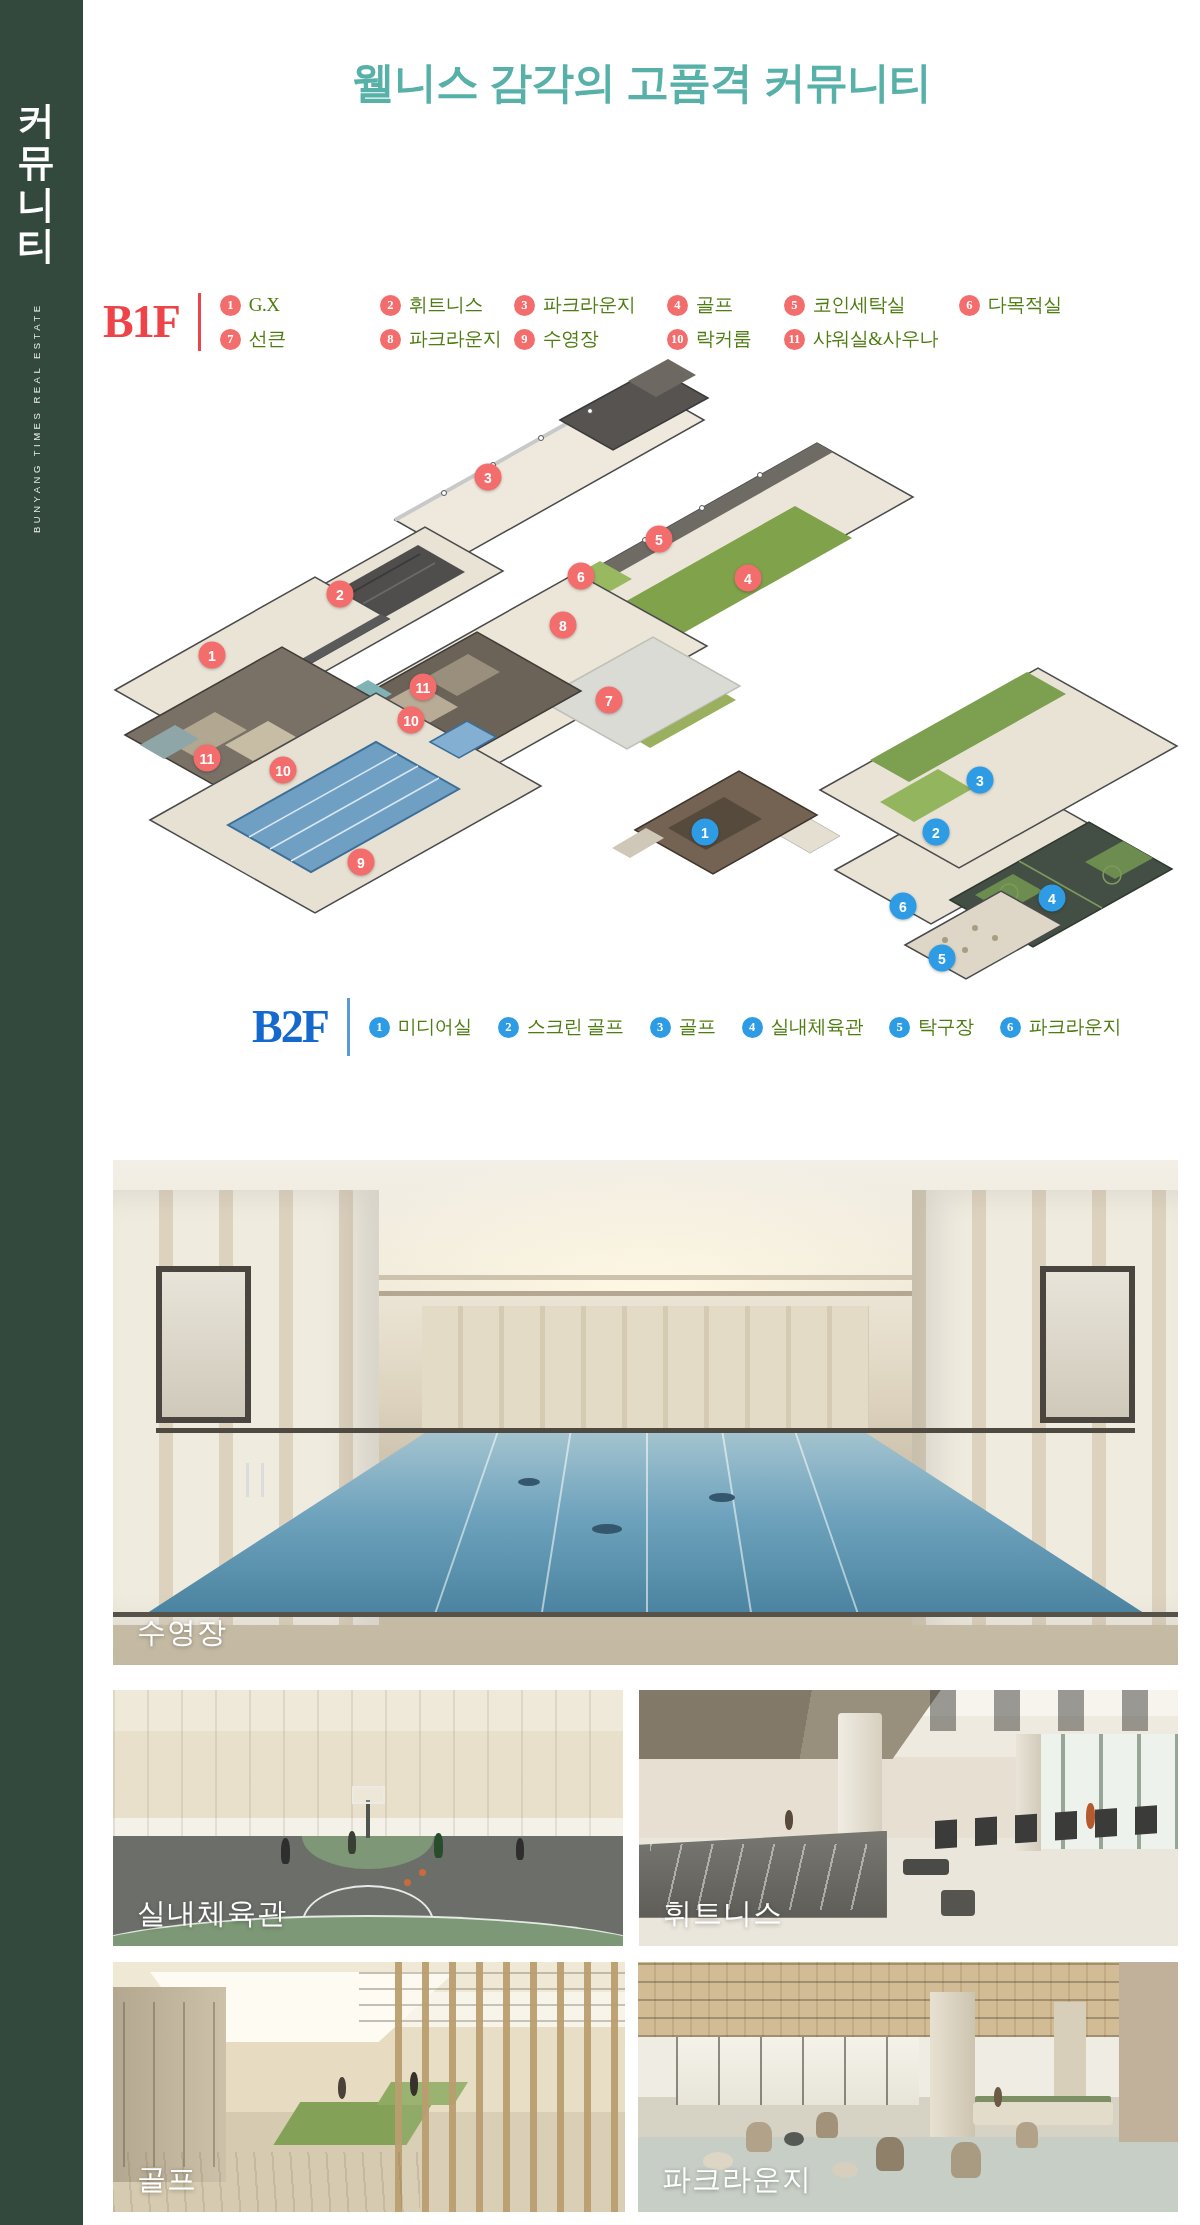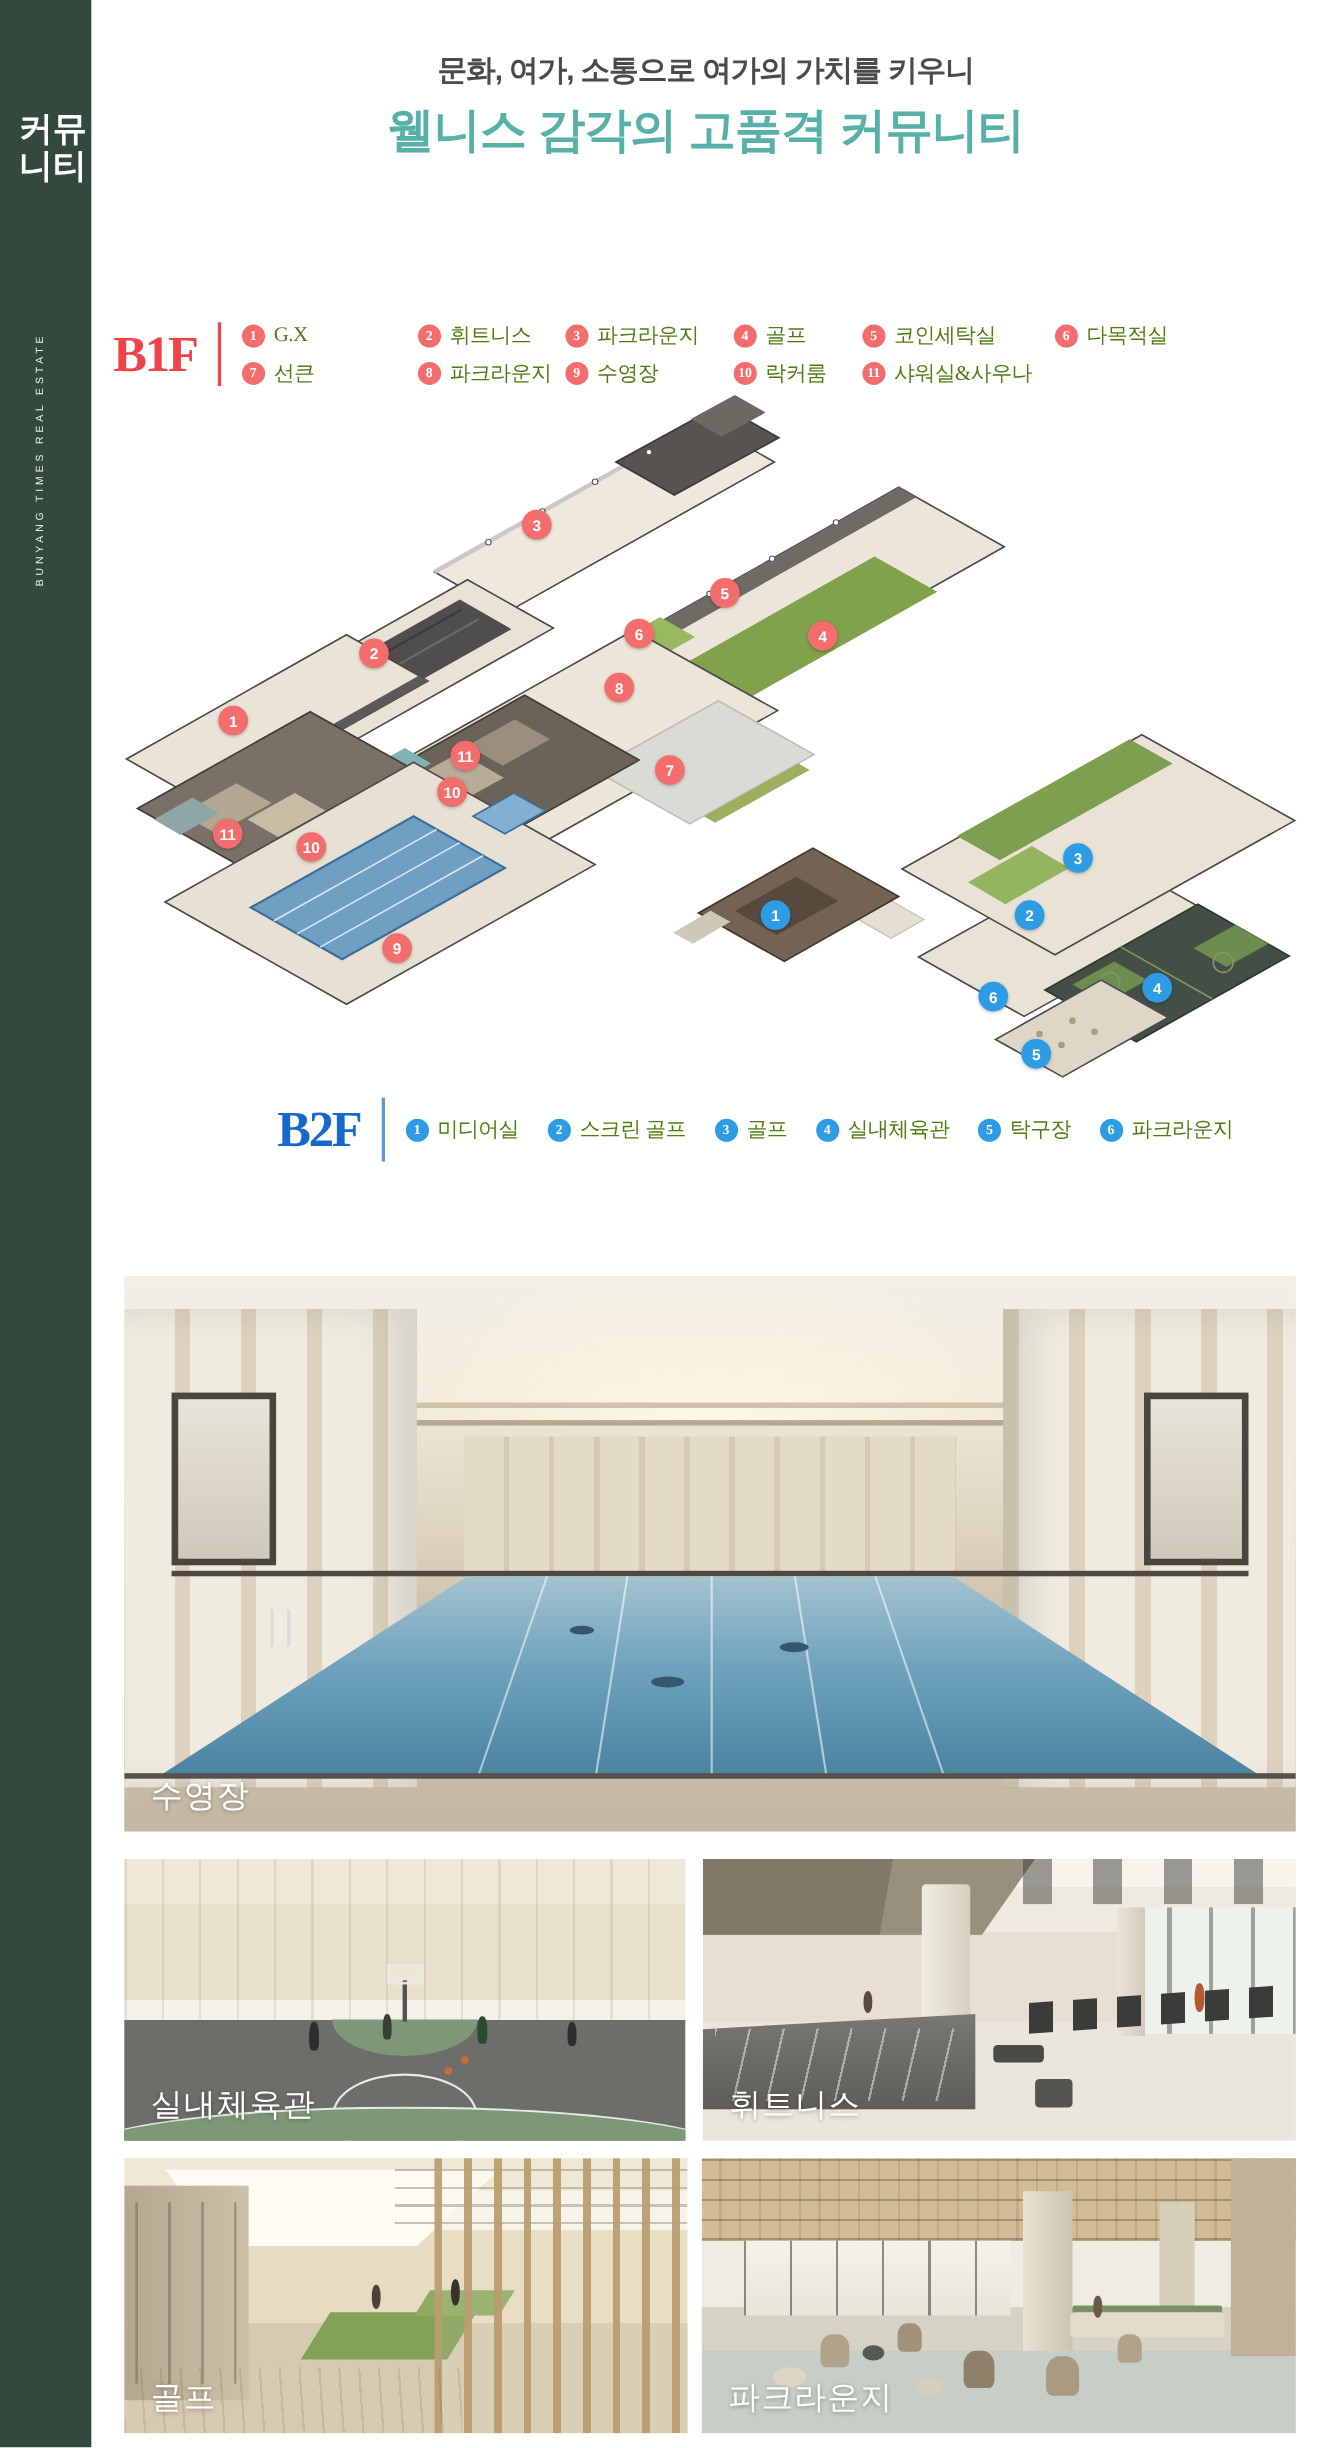--- a/index.html
+++ b/index.html
@@ -5,21 +5,21 @@
   html,body{margin:0;padding:0;}
   body{
     width:1200px;height:2225px;position:relative;background:#ffffff;
     font-family:"Liberation Sans","DejaVu Sans",sans-serif;overflow:hidden;
   }
   [data-interactable]{box-sizing:border-box;}
   .abs{position:absolute;}
 
   
   .sidebar{position:absolute;left:0;top:0;width:83px;height:2225px;background:#33493d;}
-  .sidebar-tab{position:absolute;left:17px;top:100px;color:#ffffff;font-size:31px;font-weight:700;line-height:1.1;letter-spacing:0;}
+  .sidebar-tab{position:absolute;left:17px;top:100px;color:#ffffff;font-size:38px;font-weight:700;line-height:1.1;letter-spacing:0;}
   .sidebar-vert{
     position:absolute;left:31px;top:258px;height:275px;
     writing-mode:vertical-rl;transform:rotate(180deg);
     color:#e9eeea;font-size:9.5px;letter-spacing:3.5px;white-space:nowrap;
   }
 
   
   .header{position:absolute;left:83px;width:1117px;top:46px;text-align:center;}
   .subtitle{font-size:27px;font-weight:600;color:#4a4a4a;letter-spacing:-1px;}
   .title{margin-top:8px;font-size:43px;font-weight:800;letter-spacing:-1px;}
@@ -146,21 +146,20 @@
 
 <div class="sidebar" data-interactable="false" style="background: rgb(51, 73, 61);">
   <div class="sidebar-tab" data-interactable="false">
     <div data-interactable="false">커뮤</div>
     <div data-interactable="false">니티</div>
   </div>
   <div class="sidebar-vert" data-interactable="false">BUNYANG TIMES REAL ESTATE</div>
 </div>
 
 <div class="header" data-interactable="false">
-  <div class="subtitle" data-interactable="false" style="color: rgb(74, 74, 74);">문화, 여가, 소통으로 여가의 가치를 키우니</div>
   <div class="title" id="main-title" data-interactable="false" style="color: rgb(87, 177, 168); text-align: center;">웰니스 감각의 고품격 커뮤니티</div>
 </div>
 
 <div class="legend-wrap" style="left:103px;top:292px;" data-interactable="false">
   <div class="floor-label" id="b1f-label" data-interactable="false" style="color: rgb(238, 67, 72);">B1F</div>
   <div class="legend-divider" id="b1f-divider" data-interactable="false" style="background: rgb(238, 67, 72);"></div>
   <div class="b1f-rows" id="b1f-rows" data-interactable="false">
       <div class="li" data-interactable="false">
         <span class="lc" data-interactable="false" style="background: rgb(243, 109, 109);">1</span>
         <span class="lt" data-interactable="false">G.X</span>

